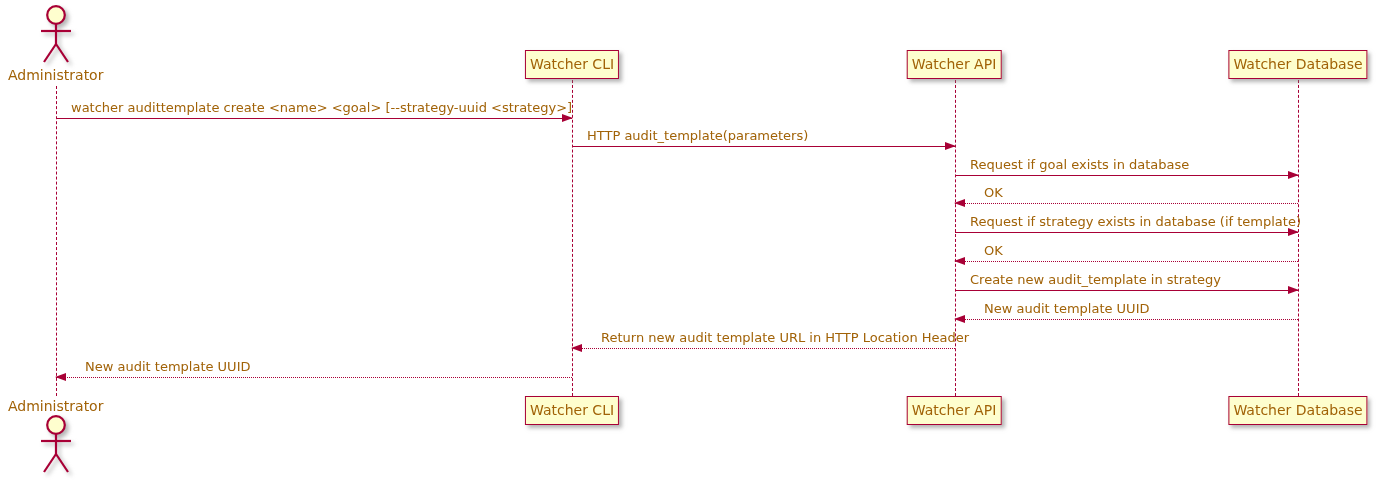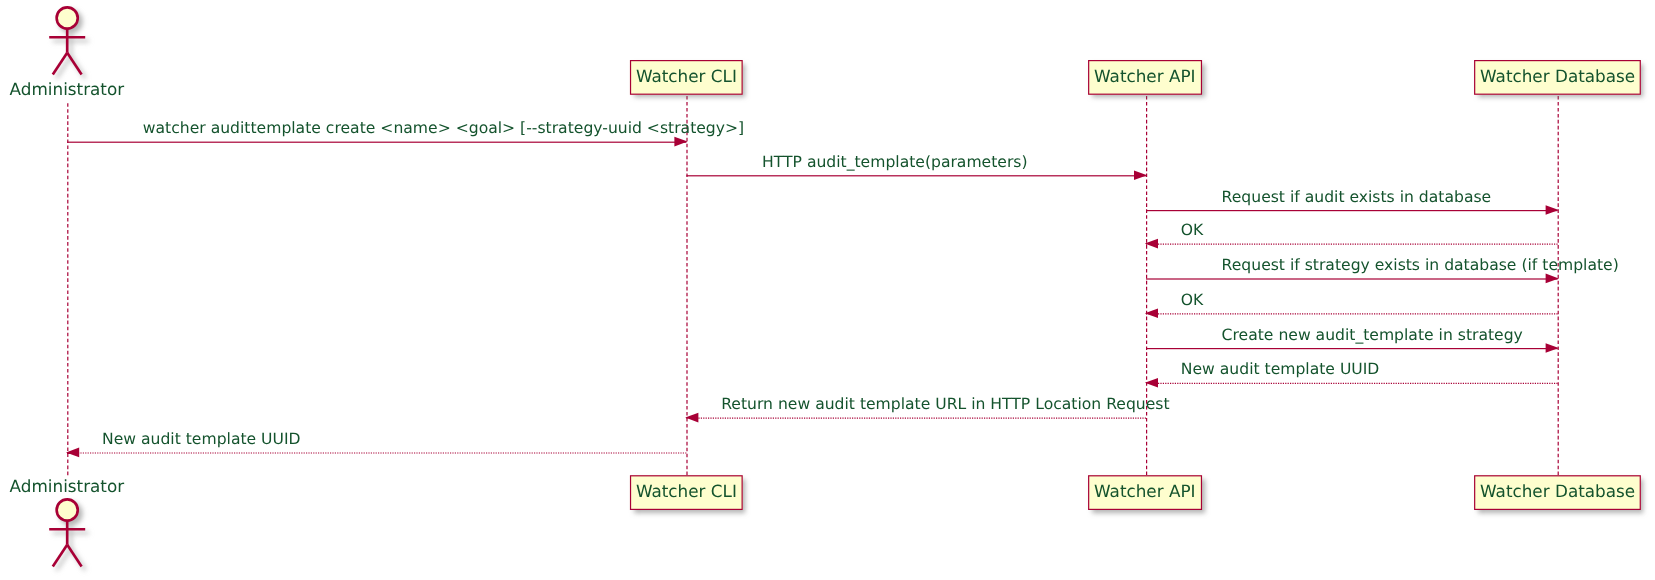--- a/index.html
+++ b/index.html
@@ -1,21 +1,21 @@
 <!DOCTYPE html>
 <html><head>
 <meta charset="utf-8">
 <style>
   html,body{margin:0;padding:0;background:#ffffff;}
   .canvas{
     position:relative;
     width:1379px;height:483px;
     background:#ffffff;
     font-family:"DejaVu Sans","Liberation Sans",sans-serif;
-    color:#14532d;
+    color:#a16207;
     overflow:hidden;
   }
   
   .lifeline{
     position:absolute;width:0;
     border-left:1px dashed #A80036;
   }
   
   .pbox{
     position:absolute;
@@ -38,21 +38,21 @@
     font-size:14px;
     white-space:nowrap;
   }
   
   .message{position:absolute;}
   .msg-label{
     height:18px;line-height:16px;
     font-size:13px;
     white-space:nowrap;
   }
-  .fwd .msg-label{padding-left:15px;margin-left:48px;}
+  .fwd .msg-label{padding-left:15px;}
   .bwd .msg-label{padding-left:29px;}
   .msg-line{position:relative;height:0;}
   .line-solid .msg-line{border-top:1.4px solid #A80036;}
   .line-dotted .msg-line{border-top:1.2px dotted #A80036;}
   .head{position:absolute;width:0;height:0;top:-5px;}
   .head-right{
     right:-1px;
     border-left:11px solid #A80036;
     border-top:4.5px solid transparent;
     border-bottom:4.5px solid transparent;
@@ -103,21 +103,21 @@
   </div>
 
   <div class="message fwd line-solid" style="left:572px;top:128px;width:383px;">
     <div class="msg-label">HTTP audit_template(parameters)</div>
     <div class="msg-line">
       <span class="head head-right"></span>
     </div>
   </div>
 
   <div class="message fwd line-solid" style="left:955px;top:157px;width:343px;">
-    <div class="msg-label">Request if audit exists in database</div>
+    <div class="msg-label">Request if goal exists in database</div>
     <div class="msg-line">
       <span class="head head-right"></span>
     </div>
   </div>
 
   <div class="message bwd line-dotted" style="left:955px;top:185px;width:343px;">
     <div class="msg-label">OK</div>
     <div class="msg-line">
       <span class="head head-left"></span>
     </div>
@@ -145,21 +145,21 @@
   </div>
 
   <div class="message bwd line-dotted" style="left:955px;top:301px;width:343px;">
     <div class="msg-label">New audit template UUID</div>
     <div class="msg-line">
       <span class="head head-left"></span>
     </div>
   </div>
 
   <div class="message bwd line-dotted" style="left:572px;top:330px;width:383px;">
-    <div class="msg-label">Return new audit template URL in HTTP Location Request</div>
+    <div class="msg-label">Return new audit template URL in HTTP Location Header</div>
     <div class="msg-line">
       <span class="head head-left"></span>
     </div>
   </div>
 
   <div class="message bwd line-dotted" style="left:56px;top:359px;width:516px;">
     <div class="msg-label">New audit template UUID</div>
     <div class="msg-line">
       <span class="head head-left"></span>
     </div>

